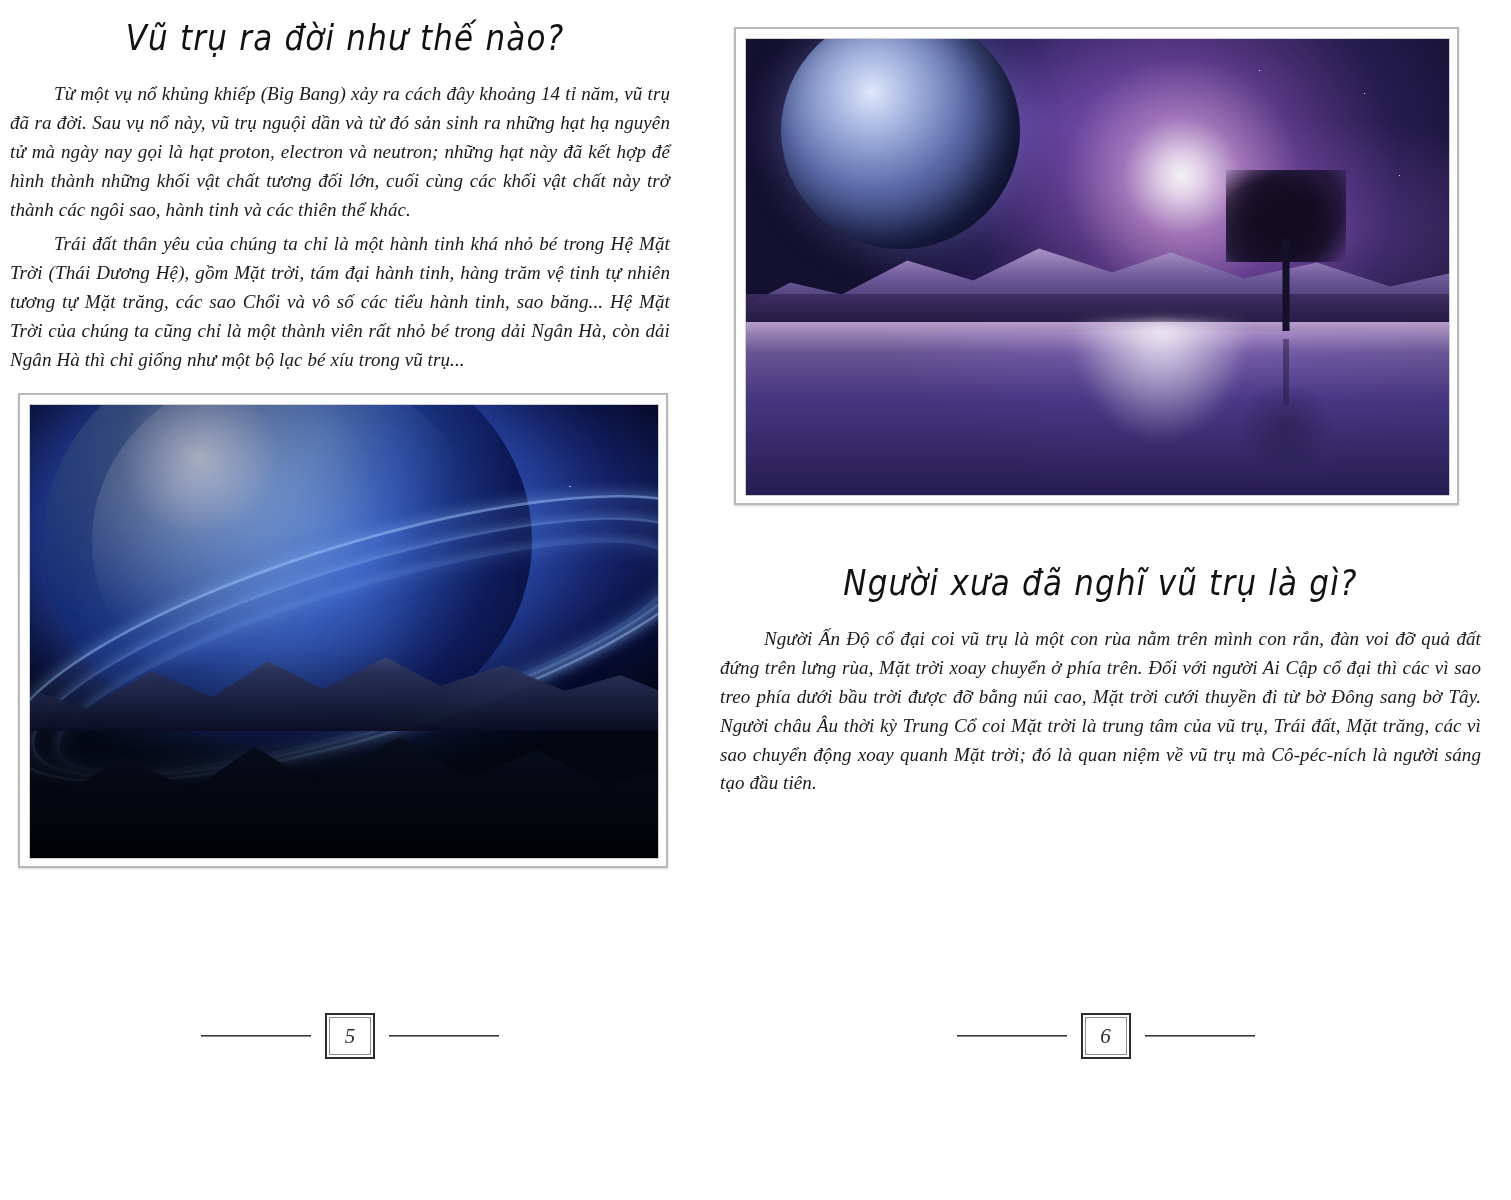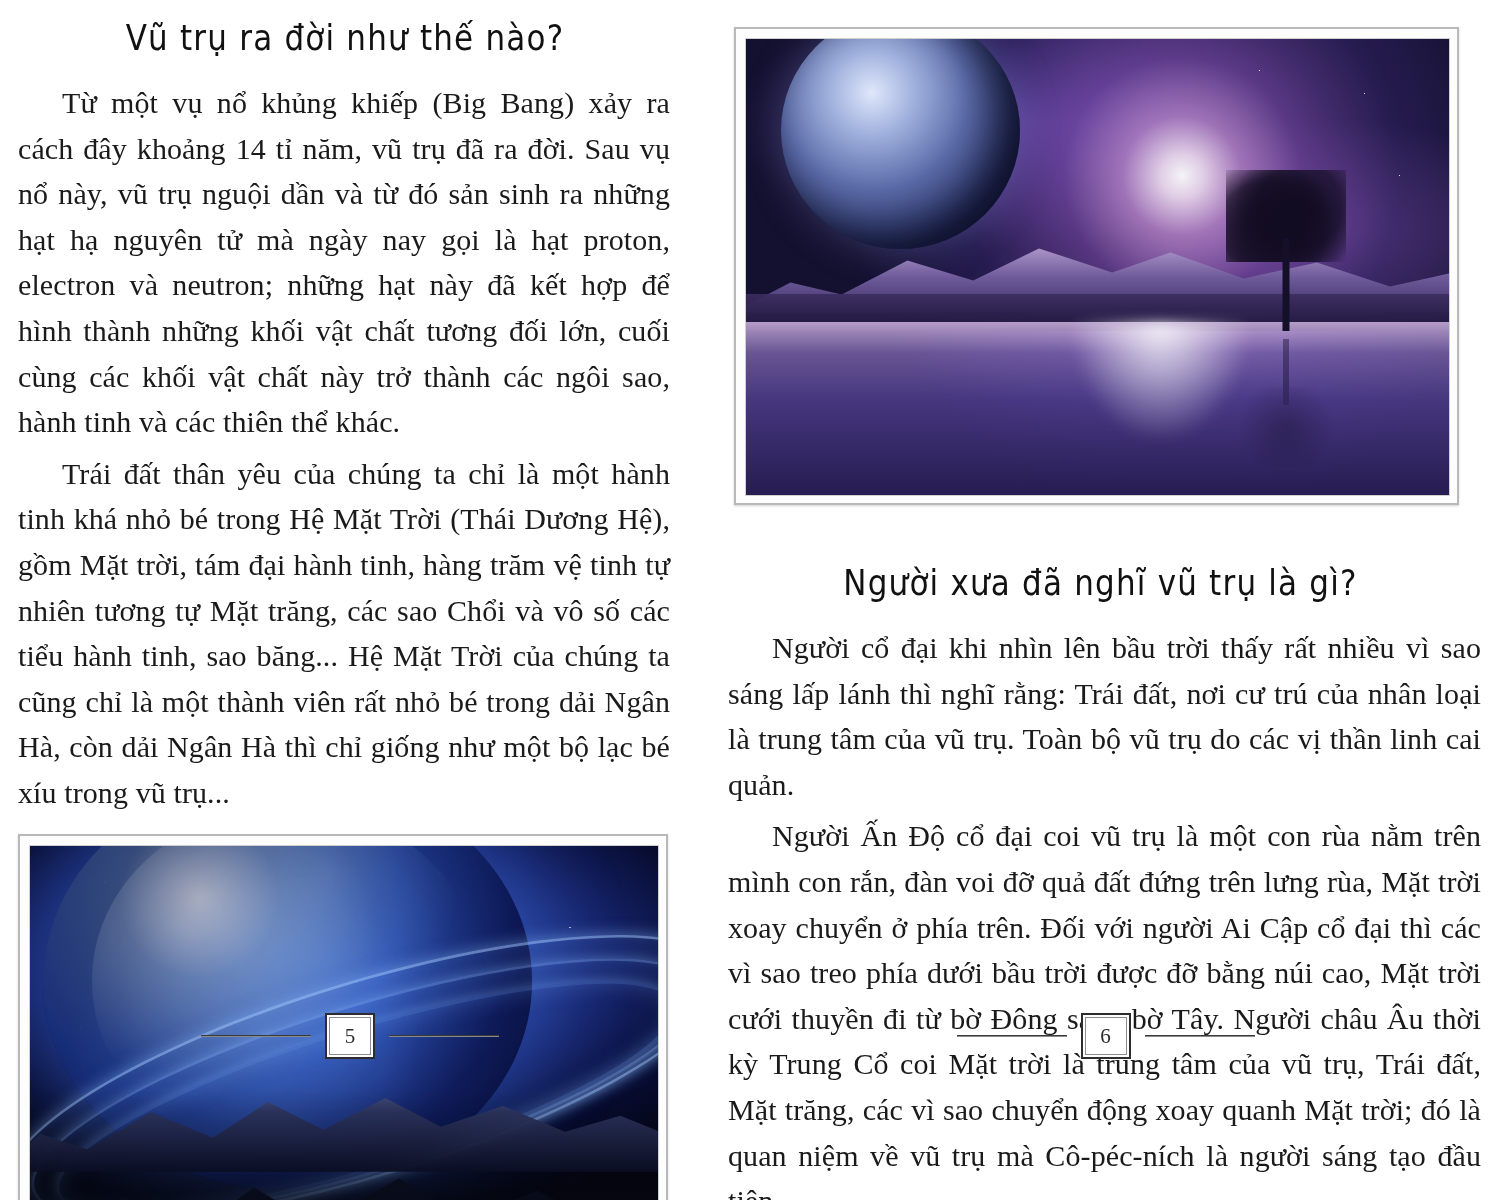--- a/index.html
+++ b/index.html
@@ -17,20 +17,21 @@
   .spread {
     display: flex;
     width: 1511px;
     height: 1200px;
     box-sizing: border-box;
   }
   .page {
     position: relative;
     box-sizing: border-box;
     height: 1077px;
+    font-style: italic;
   }
   .page-left {
     width: 700px;
     padding: 18px 30px 0 10px;
   }
   .page-right {
     width: 811px;
     padding: 21px 30px 0 20px;
   }
 
@@ -42,25 +43,25 @@
     letter-spacing: 1.2px;
     color: #111;
     text-align: center;
     margin: 0 0 26px 0;
     transform: scaleY(1.12);
     transform-origin: center top;
   }
   .heading-left { padding-left: 10px; }
 
   p.body-text {
-    font-size: 30px;
+    font-size: 19px;
     line-height: 1.52;
     text-align: justify;
     text-justify: inter-word;
-    margin: 0 0 6px 8px;
+    margin: 0 0 6px 0;
     text-indent: 44px;
     letter-spacing: 0.1px;
   }
 
   .photo-frame {
     border: 2px solid #b9b9b9;
     background: #fdfdfd;
     padding: 9px;
     box-shadow: 0 1px 2px rgba(0,0,0,0.18);
     box-sizing: border-box;
@@ -325,21 +326,20 @@
           <div class="tree-refl">
             <div class="crown"></div>
             <div class="trunk"></div>
           </div>
         </div>
       </div>
     </div>
 
     <h1 class="heading" style="margin-top:58px;">Người xưa đã nghĩ vũ trụ là gì?</h1>
 
-    <p class="body-text">Người cổ đại khi nhìn lên bầu trời thấy rất nhiều vì sao sáng lấp lánh thì nghĩ rằng: Trái đất, nơi cư trú của nhân loại là trung tâm của vũ trụ. Toàn bộ vũ trụ do các vị thần linh cai quản.</p>
 
     <p class="body-text">Người Ấn Độ cổ đại coi vũ trụ là một con rùa nằm trên mình con rắn, đàn voi đỡ quả đất đứng trên lưng rùa, Mặt trời xoay chuyển ở phía trên. Đối với người Ai Cập cổ đại thì các vì sao treo phía dưới bầu trời được đỡ bằng núi cao, Mặt trời cưới thuyền đi từ bờ Đông sang bờ Tây. Người châu Âu thời kỳ Trung Cổ coi Mặt trời là trung tâm của vũ trụ, Trái đất, Mặt trăng, các vì sao chuyển động xoay quanh Mặt trời; đó là quan niệm về vũ trụ mà Cô-péc-ních là người sáng tạo đầu tiên.</p>
 
     <div class="footer">
       <div class="rule"></div>
       <div class="page-num-box">6</div>
       <div class="rule"></div>
     </div>
   </div>
 

